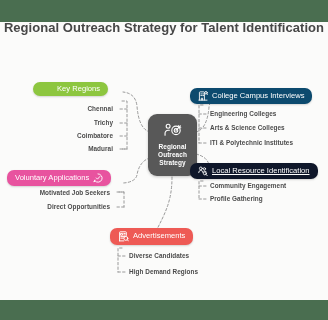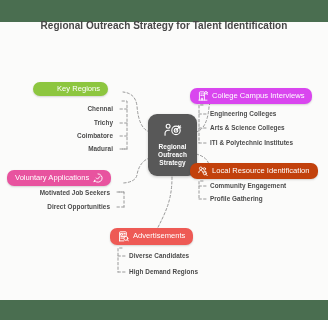--- a/index.html
+++ b/index.html
@@ -25,21 +25,21 @@
     width: 328px;
     height: 278px;
     background: #fbfbfa;
   }
   #title {
     position: absolute;
     left: 0;
     top: 20px;
     width: 328px;
     text-align: center;
-    font-size: 10px;
+    font-size: 13px;
     font-weight: bold;
     color: #474747;
     letter-spacing: 0.05px;
   }
   .svg-layer {
     position: absolute;
     left: 0;
     top: 0;
     width: 328px;
     height: 320px;
@@ -85,22 +85,22 @@
     font-weight: bold;
     text-align: center;
     line-height: 1.22;
     letter-spacing: 0.05px;
   }
 
   
   .c-green  { background: #8dc63f; color: #ffffff; padding-left: 24px; }
   .c-pink   { background: #e8539f; color: #ffffff; }
   .c-red    { background: #ee5a55; color: #ffffff; }
-  .c-yellow { background: #d946ef; color: #ffffff; text-align: center; }
-  .c-purple { background: #c2410c; color: #ffffff; }
+  .c-yellow { background: #0c4a6e; color: #ffffff; text-align: center; }
+  .c-purple { background: #0f172a; color: #ffffff; text-decoration: underline; }
 
   
   .leaf {
     position: absolute;
     font-size: 6.4px;
     font-weight: bold;
     color: #4b4b4b;
     white-space: nowrap;
     letter-spacing: 0.05px;
   }

